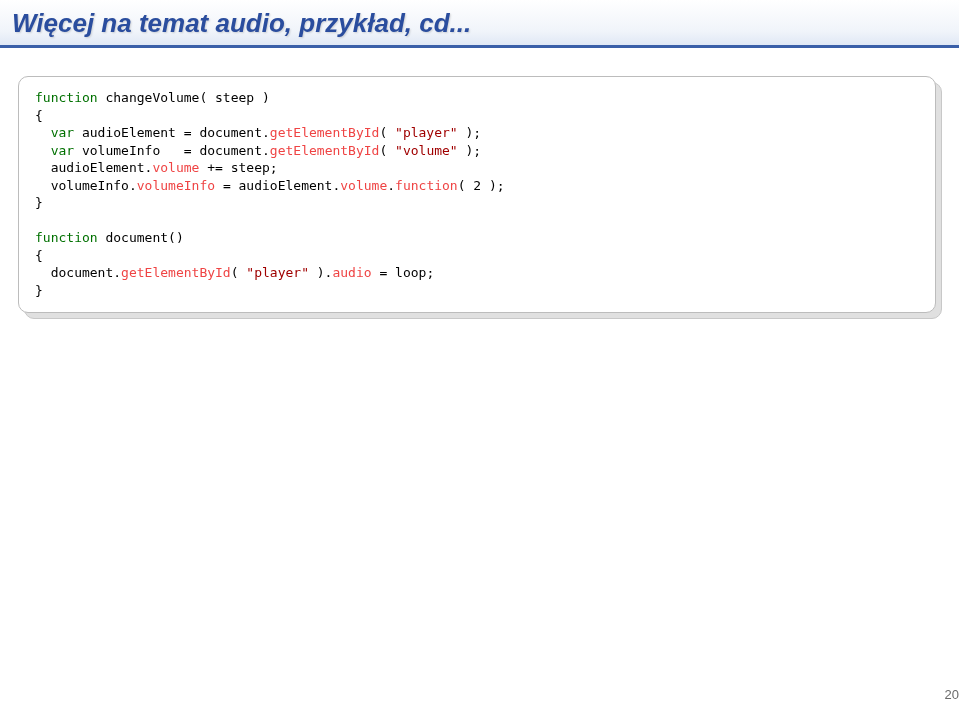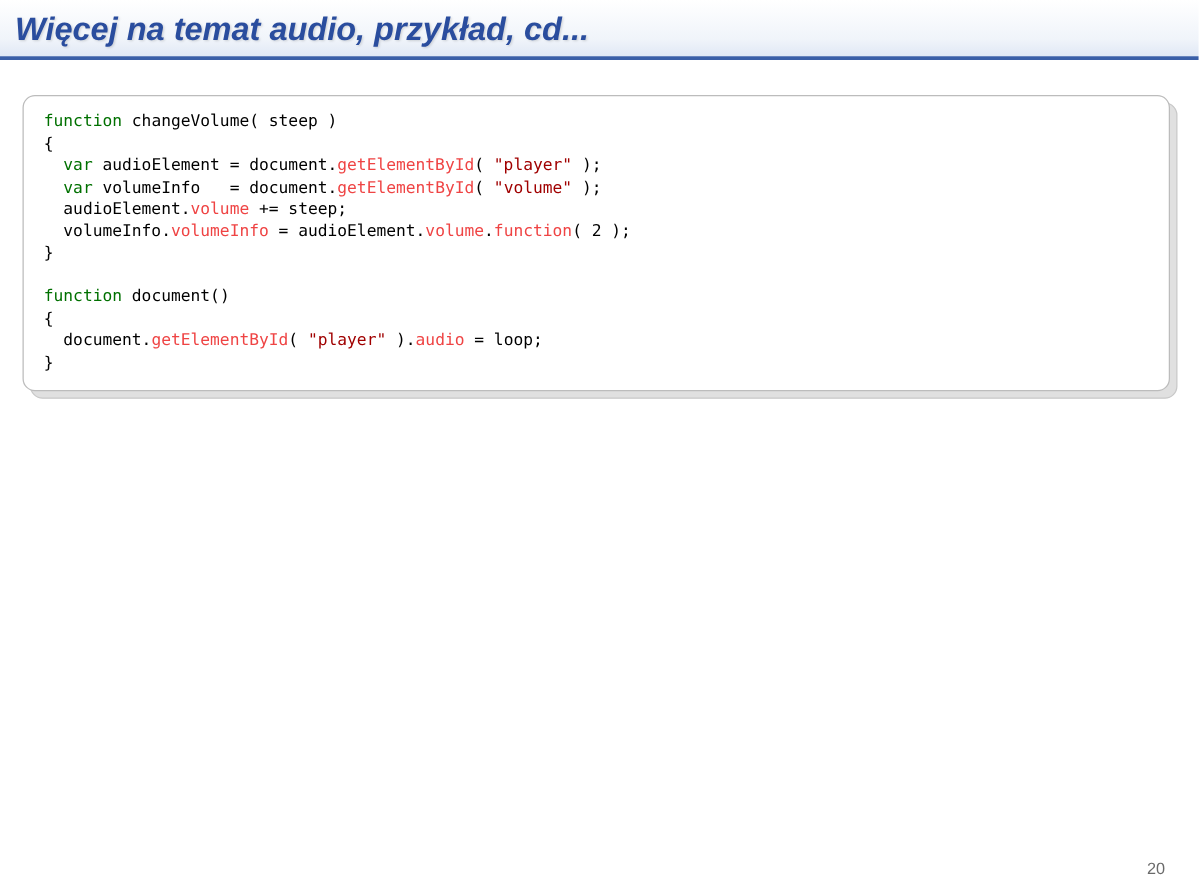--- a/index.html
+++ b/index.html
@@ -56,21 +56,21 @@
   .tok-string    { color: #a00000; }
   .tok-brace     { color: #000000; }
   .tok-op        { color: #000000; }
   .tok-num       { color: #000000; }
   .tok-bool      { color: #000000; }
   .tok-member    { color: #ef4444; text-align: center; }
   .tok-ident     { color: #000000; }
   .page-num {
     position: absolute;
     bottom: 8px;
-    right: 27px;
+    right: 0;
     font-size: 13px;
     color: #6a6a6a;
   }
 </style>
 </head>
 <body>
 
 <div class="title-bar">
   <div class="title-text">Więcej na temat audio, przykład, cd...</div>
 </div>

